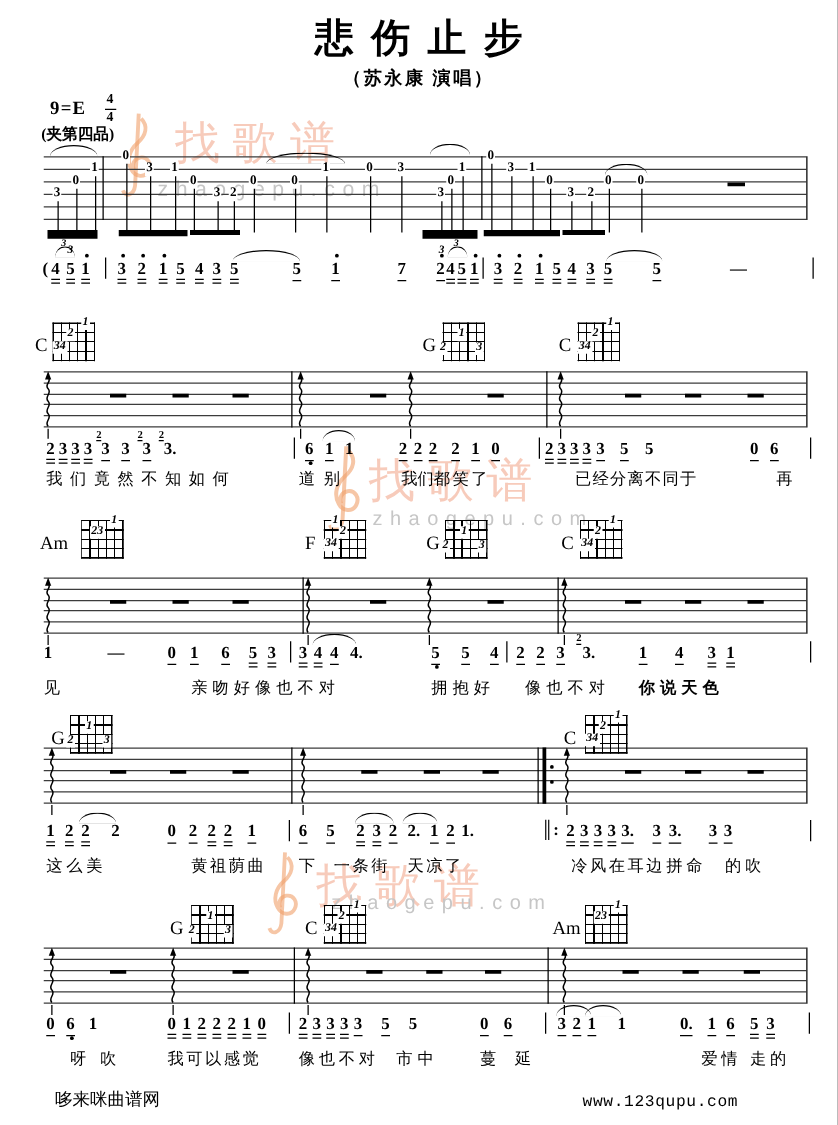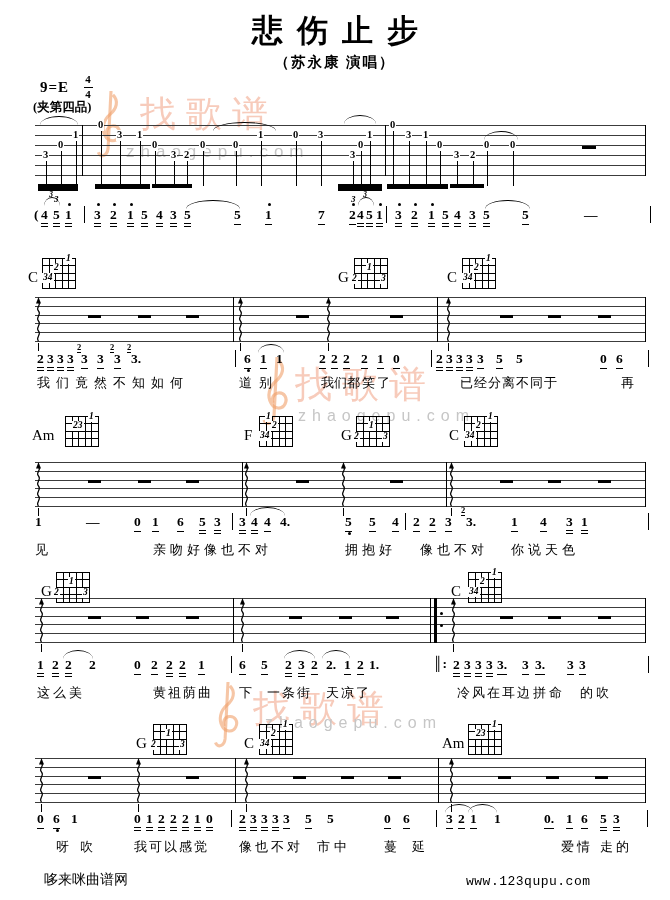--- a/index.html
+++ b/index.html
@@ -255,21 +255,21 @@
     <div class="num u1" style="position: absolute; left: 540px; top: 515px; z-index: 2;">4</div>
     <div class="num u2" style="position: absolute; left: 566px; top: 515px; z-index: 2;">3</div>
     <div class="num u2" style="position: absolute; left: 581px; top: 515px; z-index: 2;">1</div>
     <div style="position: absolute; left: 648px; top: 513px; width: 1px; height: 17px; background: rgb(0, 0, 0);"></div>
     <div class="grace" style="position: absolute; left: 461px; top: 506px; z-index: 2;">2</div>
     <div class="arc" style="position: absolute; left: 250px; top: 507px; width: 35px;"></div>
     <div class="lyr" style="position: absolute; left: 35px; top: 543px; letter-spacing: 0px; z-index: 2;">见</div>
     <div class="lyr" style="position: absolute; left: 153px; top: 543px; letter-spacing: 4px; z-index: 2;">亲吻好像也不对</div>
     <div class="lyr" style="position: absolute; left: 345px; top: 543px; letter-spacing: 4px; z-index: 2;">拥抱好</div>
     <div class="lyr" style="position: absolute; left: 420px; top: 543px; letter-spacing: 4px; z-index: 2;">像也不对</div>
-    <div class="lyr" style="position: absolute; left: 511px; top: 543px; letter-spacing: 4px; z-index: 2;">你说天色</div>
+    <div class="lyr" style="position: absolute; left: 511px; top: 543px; letter-spacing: 4px; z-index: 2; font-weight: bold;">你说天色</div>
     <div class="num u2" style="position: absolute; left: 37px; top: 658px; z-index: 2;">1</div>
     <div class="num u2" style="position: absolute; left: 52px; top: 658px; z-index: 2;">2</div>
     <div class="num u2" style="position: absolute; left: 65px; top: 658px; z-index: 2;">2</div>
     <div class="num" style="position: absolute; left: 89px; top: 658px; z-index: 2;">2</div>
     <div class="num u1" style="position: absolute; left: 134px; top: 658px; z-index: 2;">0</div>
     <div class="num u1" style="position: absolute; left: 151px; top: 658px; z-index: 2;">2</div>
     <div class="num u2" style="position: absolute; left: 166px; top: 658px; z-index: 2;">2</div>
     <div class="num u2" style="position: absolute; left: 179px; top: 658px; z-index: 2;">2</div>
     <div class="num u1" style="position: absolute; left: 198px; top: 658px; z-index: 2;">1</div>
     <div style="position: absolute; left: 231px; top: 656px; width: 1px; height: 17px; background: rgb(0, 0, 0);"></div>

